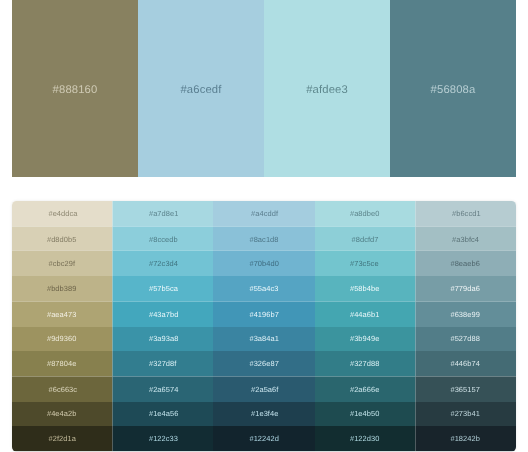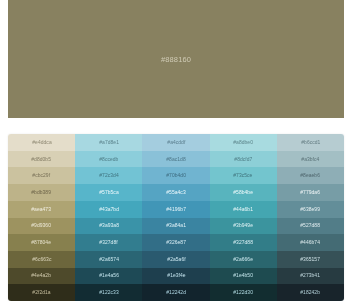--- a/index.html
+++ b/index.html
@@ -87,22 +87,31 @@
 
 <div id="app">
 
   <div class="swatch-strip">
 
     <div class="swatch" style="background: rgb(136, 129, 96);">
       <span class="swatch-label" style="color: rgb(207, 202, 180);">#888160</span>
     </div>
 
 
-
-
+    <div class="swatch" style="background: rgb(166, 206, 223);">
+      <span class="swatch-label" style="color: rgb(90, 127, 145);">#a6cedf</span>
+    </div>
+
+    <div class="swatch" style="background: rgb(175, 222, 227);">
+      <span class="swatch-label" style="color: rgb(94, 135, 141);">#afdee3</span>
+    </div>
+
+    <div class="swatch" style="background: rgb(86, 128, 138);">
+      <span class="swatch-label" style="color: rgb(182, 205, 210);">#56808a</span>
+    </div>
 
   </div>
 
   <div class="grid-card">
     <div class="grid">
         <div class="grid-col">
           <div class="grid-cell" style="background: rgb(228, 221, 202);">
             <span class="grid-cell-label" style="color: rgb(141, 135, 113);">#e4ddca</span>
           </div>
           <div class="grid-cell" style="background: rgb(216, 208, 181);">

